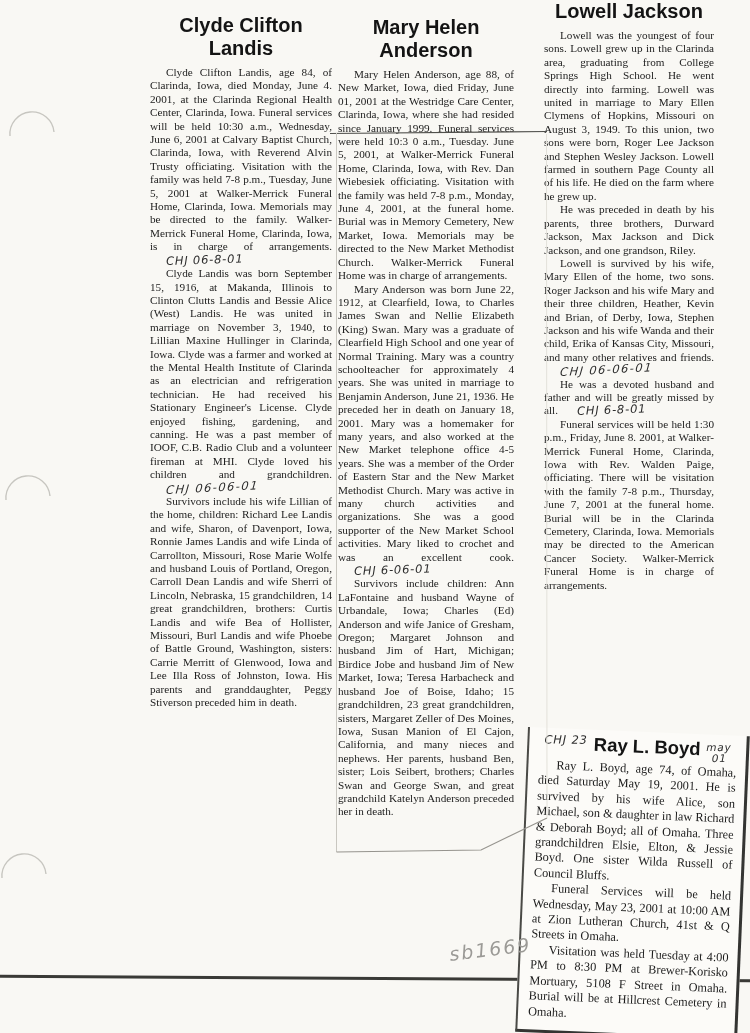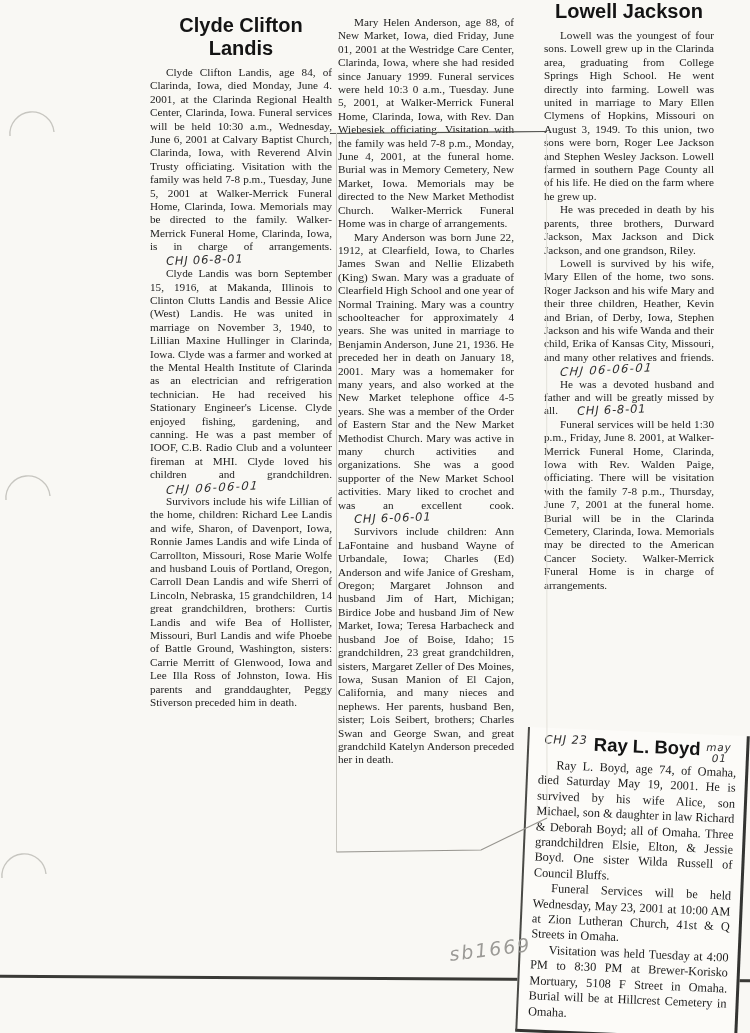--- a/index.html
+++ b/index.html
@@ -78,20 +78,21 @@
   <div id="scan-bottom-line"></div>
 
   <div class="col" id="col-landis">
     <h2>Clyde Clifton Landis</h2>
     <p><span>Clyde Clifton Landis, age 84, of Clarinda, Iowa, died Monday, June 4. 2001, at the Clarinda Regional Health Center, Clarinda, Iowa. Funeral services will be held 10:30 a.m., Wednesday, June 6, 2001 at Calvary Baptist Church, Clarinda, Iowa, with Reverend Alvin Trusty officiating. Visitation with the family was held 7-8 p.m., Tuesday, June 5, 2001 at Walker-Merrick Funeral Home, Clarinda, Iowa. Memorials may be directed to the family. Walker-Merrick Funeral Home, Clarinda, Iowa, is in charge of arrangements.</span> <span class="hw">CHJ 06-8-01</span></p>
     <p><span>Clyde Landis was born September 15, 1916, at Makanda, Illinois to Clinton Clutts Landis and Bessie Alice (West) Landis. He was united in marriage on November 3, 1940, to Lillian Maxine Hullinger in Clarinda, Iowa. Clyde was a farmer and worked at the Mental Health Institute of Clarinda as an electrician and refrigeration technician. He had received his Stationary Engineer's License. Clyde enjoyed fishing, gardening, and canning. He was a past member of IOOF, C.B. Radio Club and a volunteer fireman at MHI. Clyde loved his children and grandchildren.</span> <span class="hw cursive">CHJ 06-06-01</span></p>
     <p><span>Survivors include his wife Lillian of the home, children: Richard Lee Landis and wife, Sharon, of Davenport, Iowa, Ronnie James Landis and wife Linda of Carrollton, Missouri, Rose Marie Wolfe and husband Louis of Portland, Oregon, Carroll Dean Landis and wife Sherri of Lincoln, Nebraska, 15 grandchildren, 14 great grandchildren, brothers: Curtis Landis and wife Bea of Hollister, Missouri, Burl Landis and wife Phoebe of Battle Ground, Washington, sisters: Carrie Merritt of Glenwood, Iowa and Lee Illa Ross of Johnston, Iowa. His parents and granddaughter, Peggy Stiverson preceded him in death.</span></p>
   </div>
 
   <div class="col" id="col-anderson">
+    <h2>Mary Helen Anderson</h2>
     <p><span>Mary Helen Anderson, age 88, of New Market, Iowa, died Friday, June 01, 2001 at the Westridge Care Center, Clarinda, Iowa, where she had resided since January 1999. Funeral services were held 10:3 0 a.m., Tuesday. June 5, 2001, at Walker-Merrick Funeral Home, Clarinda, Iowa, with Rev. Dan Wiebesiek officiating. Visitation with the family was held 7-8 p.m., Monday, June 4, 2001, at the funeral home. Burial was in Memory Cemetery, New Market, Iowa. Memorials may be directed to the New Market Methodist Church. Walker-Merrick Funeral Home was in charge of arrangements.</span></p>
     <p><span>Mary Anderson was born June 22, 1912, at Clearfield, Iowa, to Charles James Swan and Nellie Elizabeth (King) Swan. Mary was a graduate of Clearfield High School and one year of Normal Training. Mary was a country schoolteacher for approximately 4 years. She was united in marriage to Benjamin Anderson, June 21, 1936. He preceded her in death on January 18, 2001. Mary was a homemaker for many years, and also worked at the New Market telephone office 4-5 years. She was a member of the Order of Eastern Star and the New Market Methodist Church. Mary was active in many church activities and organizations. She was a good supporter of the New Market School activities. Mary liked to crochet and was an excellent cook.</span> <span class="hw">CHJ 6-06-01</span></p>
     <p><span>Survivors include children: Ann LaFontaine and husband Wayne of Urbandale, Iowa; Charles (Ed) Anderson and wife Janice of Gresham, Oregon; Margaret Johnson and husband Jim of Hart, Michigan; Birdice Jobe and husband Jim of New Market, Iowa; Teresa Harbacheck and husband Joe of Boise, Idaho; 15 grandchildren, 23 great grandchildren, sisters, Margaret Zeller of Des Moines, Iowa, Susan Manion of El Cajon, California, and many nieces and nephews. Her parents, husband Ben, sister; Lois Seibert, brothers; Charles Swan and George Swan, and great grandchild Katelyn Anderson preceded her in death.</span></p>
   </div>
 
   <div class="col" id="col-jackson">
     <h2>Lowell Jackson</h2>
     <p><span>Lowell was the youngest of four sons. Lowell grew up in the Clarinda area, graduating from College Springs High School. He went directly into farming. Lowell was united in marriage to Mary Ellen Clymens of Hopkins, Missouri on August 3, 1949. To this union, two sons were born, Roger Lee Jackson and Stephen Wesley Jackson. Lowell farmed in southern Page County all of his life. He died on the farm where he grew up.</span></p>
     <p><span>He was preceded in death by his parents, three brothers, Durward Jackson, Max Jackson and Dick Jackson, and one grandson, Riley.</span></p>
     <p><span>Lowell is survived by his wife, Mary Ellen of the home, two sons. Roger Jackson and his wife Mary and their three children, Heather, Kevin and Brian, of Derby, Iowa, Stephen Jackson and his wife Wanda and their child, Erika of Kansas City, Missouri, and many other relatives and friends.</span> <span class="hw cursive">CHJ 06-06-01</span></p>

